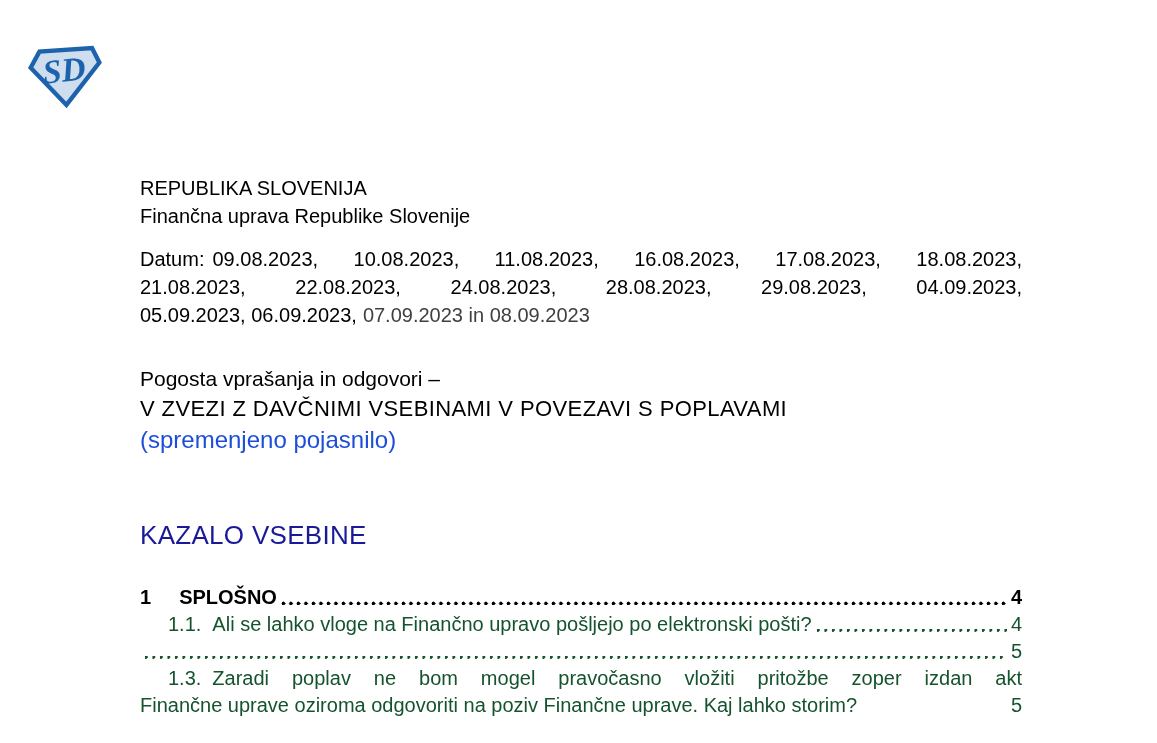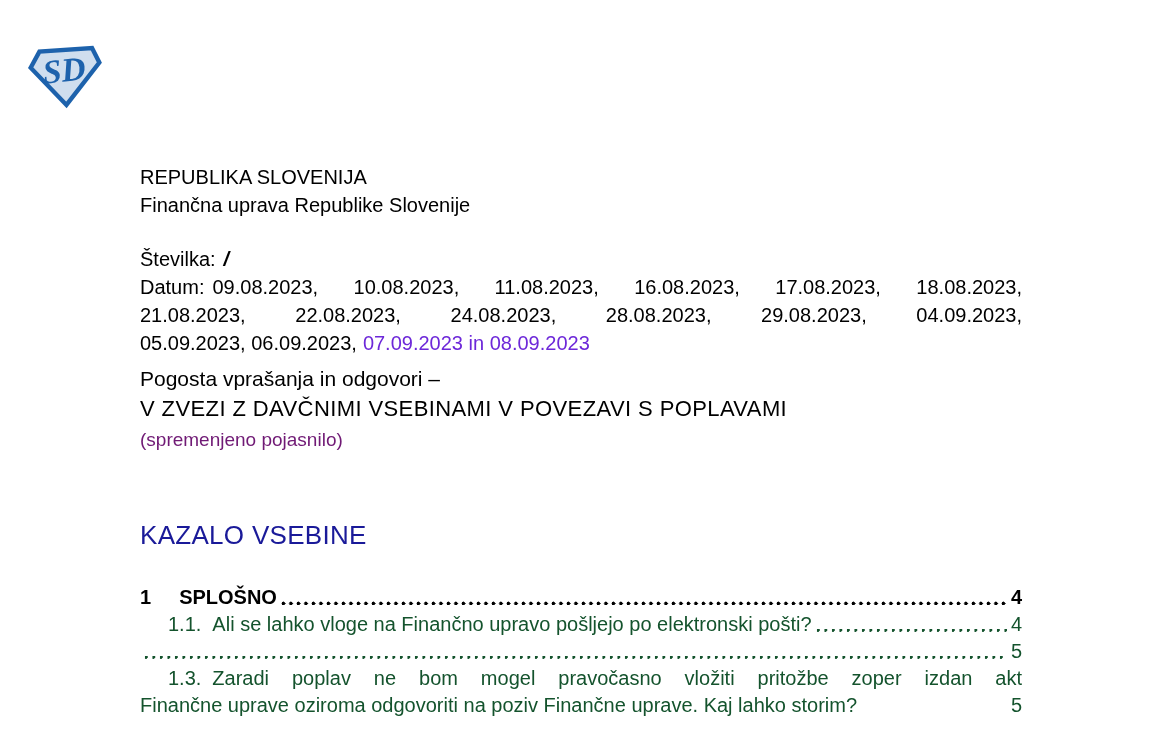--- a/index.html
+++ b/index.html
@@ -11,35 +11,35 @@
     overflow: hidden;
     font-family: "Liberation Sans", "DejaVu Sans", sans-serif;
     color: #000000;
   }
   .section { position: absolute; left: 140px; width: 882px; }
 
   
   .logo { position: absolute; left: 27px; top: 41px; width: 76px; height: 68px; }
 
   
-  .header { top: 163px; font-size: 20px; line-height: 28px; }
+  .header { top: 174px; font-size: 20px; line-height: 28px; }
 
   
   .meta { top: 245px; font-size: 20px; line-height: 28px; }
   .just { text-align: justify; text-align-last: justify; }
   .slash { font-weight: bold; font-style: italic; margin-left: 8px; }
   .datum-label { margin-right: 8px; }
-  .red { color: #6d28d9; }
+  .red { color: #404040; }
   .red-part { margin-left: 6px; }
 
   
   .titleblock { top: 364px; text-align: left; font-weight: normal; }
   .title1 { font-size: 21px; line-height: 29px; }
   .title2 { font-size: 22px; line-height: 31px; letter-spacing: 0.4px; }
-  .titlenote { font-size: 19px; line-height: 31px; color: #701a75; }
+  .titlenote { font-size: 24px; line-height: 31px; color: #1d4ed8; }
 
   
   .kazalo { top: 520px; font-size: 26px; font-weight: normal; color: #1a1a99; letter-spacing: 0.3px; }
 
   
   .toc { top: 584px; font-size: 20px; line-height: 27px; }
   .toc-row { display: flex; align-items: baseline; }
   .toc-just { display: block; text-align: justify; text-align-last: justify; }
   .l1 { font-weight: bold; color: #000000; }
   .sub { color: #14532d; }
@@ -71,21 +71,20 @@
     <polygon points="5,36 17,14 89,9 99,29 54,87" fill="#cfdeee" stroke="#1d62ac" stroke-width="6" stroke-linejoin="miter"></polygon>
     <text x="51" y="55" text-anchor="middle" font-family="Liberation Serif, DejaVu Serif, serif" font-size="46" font-weight="bold" font-style="italic" fill="#1d62ac" transform="rotate(-6 51 42)">SD</text>
   </svg>
 
   <div class="section header">
     <div>REPUBLIKA SLOVENIJA</div>
     <div>Finančna uprava Republike Slovenije</div>
   </div>
 
   <div class="section meta">
-    <div><span>Številka:</span><span class="slash">/</span></div>
     <div class="just"><span class="datum-label">Datum:</span><span>09.08.2023, 10.08.2023, 11.08.2023, 16.08.2023, 17.08.2023, 18.08.2023,</span></div>
     <div class="just"><span>21.08.2023, 22.08.2023, 24.08.2023, 28.08.2023, 29.08.2023, 04.09.2023,</span></div>
     <div><span>05.09.2023, 06.09.2023,</span><span class="red red-part">07.09.2023 in 08.09.2023</span></div>
   </div>
 
   <div class="section titleblock">
     <div class="title1">Pogosta vprašanja in odgovori –</div>
     <div class="title2">V ZVEZI Z DAVČNIMI VSEBINAMI V POVEZAVI S POPLAVAMI</div>
     <div class="titlenote">(spremenjeno pojasnilo)</div>
   </div>

